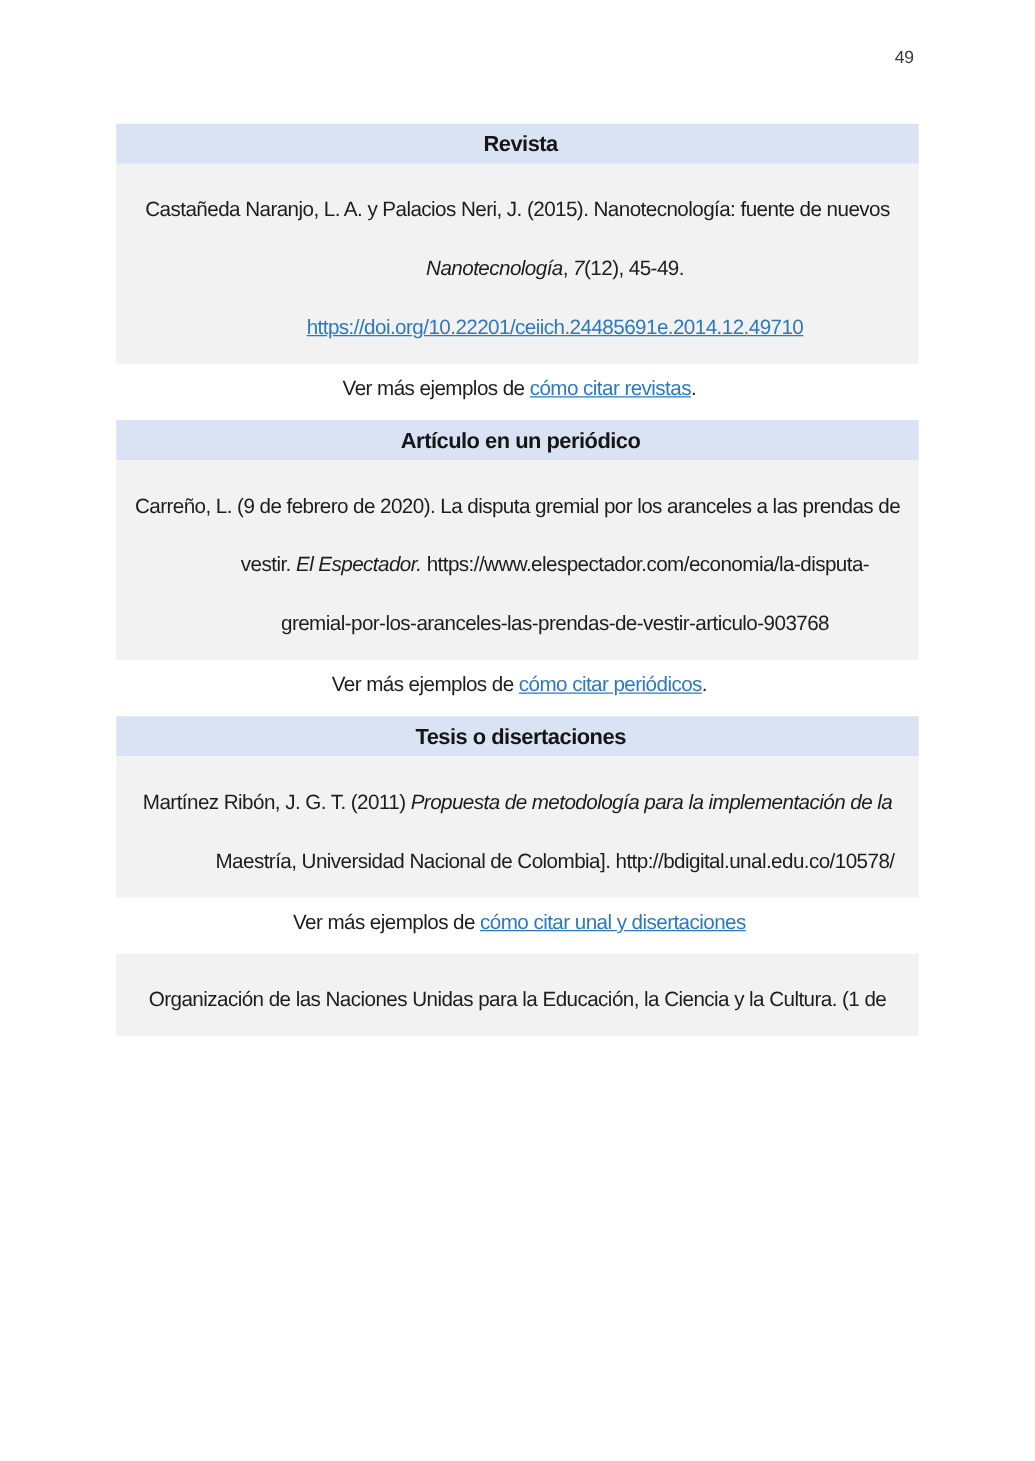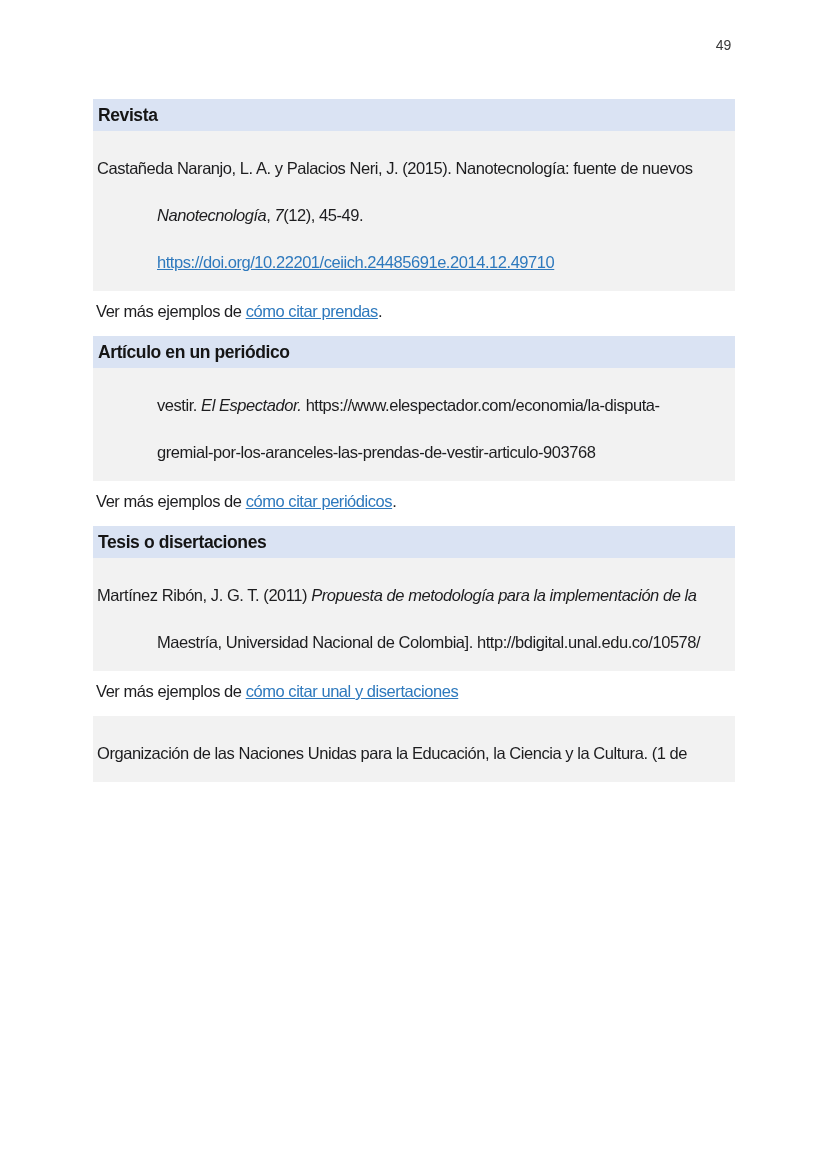--- a/index.html
+++ b/index.html
@@ -1,15 +1,15 @@
 <!DOCTYPE html>
 <html><head>
 <meta charset="utf-8">
 <style>
-  * { margin: 0; padding: 0; box-sizing: border-box; }
+  * { margin: 0; padding: 0; box-sizing: border-box; text-align: center; }
   html, body { background: #ffffff; }
   body {
     width: 828px; height: 1169px;
     position: relative;
     overflow: hidden;
     font-family: "Liberation Sans", sans-serif;
     color: var(--text, #1d1d1f);
   }
   .page-number {
     position: absolute;
@@ -63,26 +63,27 @@
 <div class="page-number">49</div>
 
 <div class="content">
   <section>
     <div class="sec-header">Revista</div>
     <div class="sec-body">
         <div class="cite-line"><span>Castañeda Naranjo, L. A. y Palacios Neri, J. (2015). Nanotecnología: fuente de nuevos</span></div>
         <div class="cite-line indent"><em>Nanotecnología</em><span>, </span><em>7</em><span>(12), 45-49.</span></div>
         <div class="cite-line indent"><a class="link" href="#">https://doi.org/10.22201/ceiich.24485691e.2014.12.49710</a></div>
       </div>
-    <div class="more-line"><span>Ver más ejemplos de </span><a class="link" href="#">cómo citar prendas</a><span>.</span></div>
+    <div class="more-line"><span>Ver más ejemplos de </span><a class="link" href="#">cómo citar revistas</a><span>.</span></div>
   </section>
 
   <section>
     <div class="sec-header">Artículo en un periódico</div>
     <div class="sec-body">
+        <div class="cite-line"><span>Carreño, L. (9 de febrero de 2020). La disputa gremial por los aranceles a las prendas de</span></div>
         <div class="cite-line indent"><span>vestir. </span><em>El Espectador. </em><span>https://www.elespectador.com/economia/la-disputa-</span></div>
         <div class="cite-line indent"><span>gremial-por-los-aranceles-las-prendas-de-vestir-articulo-903768</span></div>
       </div>
     <div class="more-line"><span>Ver más ejemplos de </span><a class="link" href="#">cómo citar periódicos</a><span>.</span></div>
   </section>
 
   <section>
     <div class="sec-header">Tesis o disertaciones</div>
     <div class="sec-body">
         <div class="cite-line"><span>Martínez Ribón, J. G. T. (2011) </span><em>Propuesta de metodología para la implementación de la</em></div>

